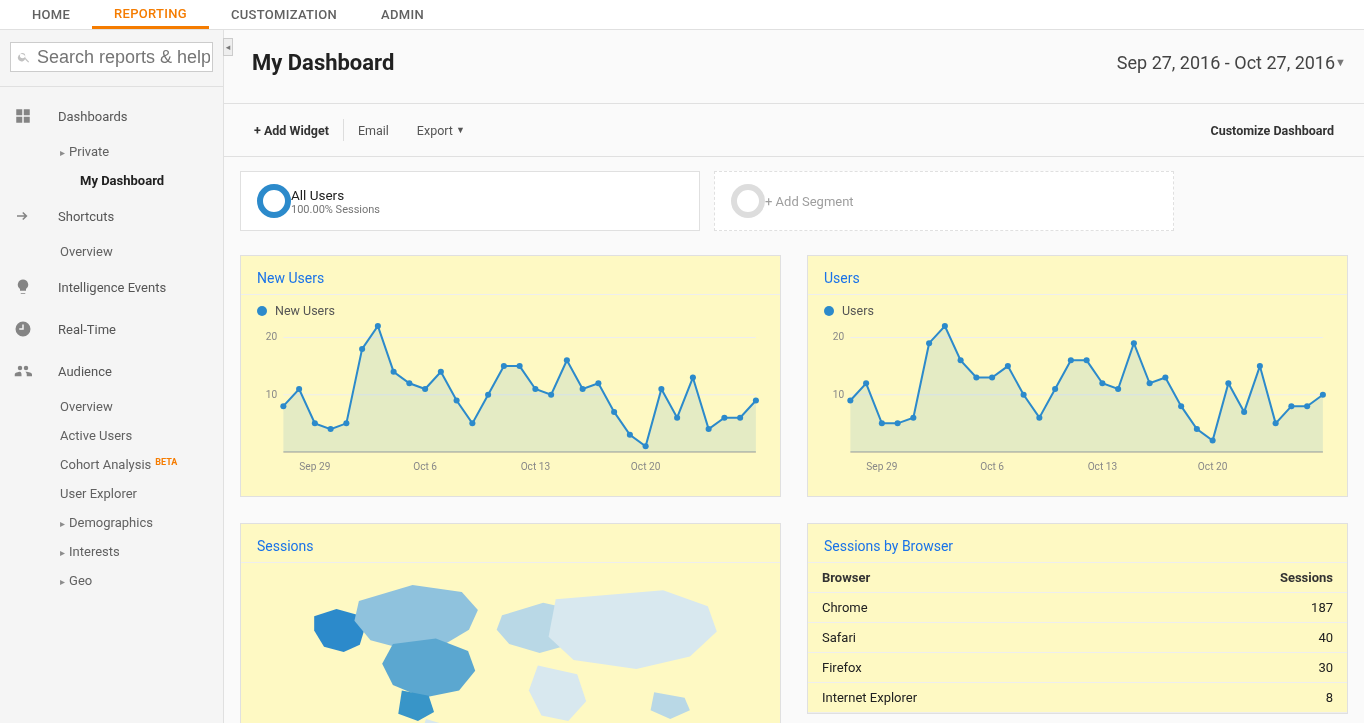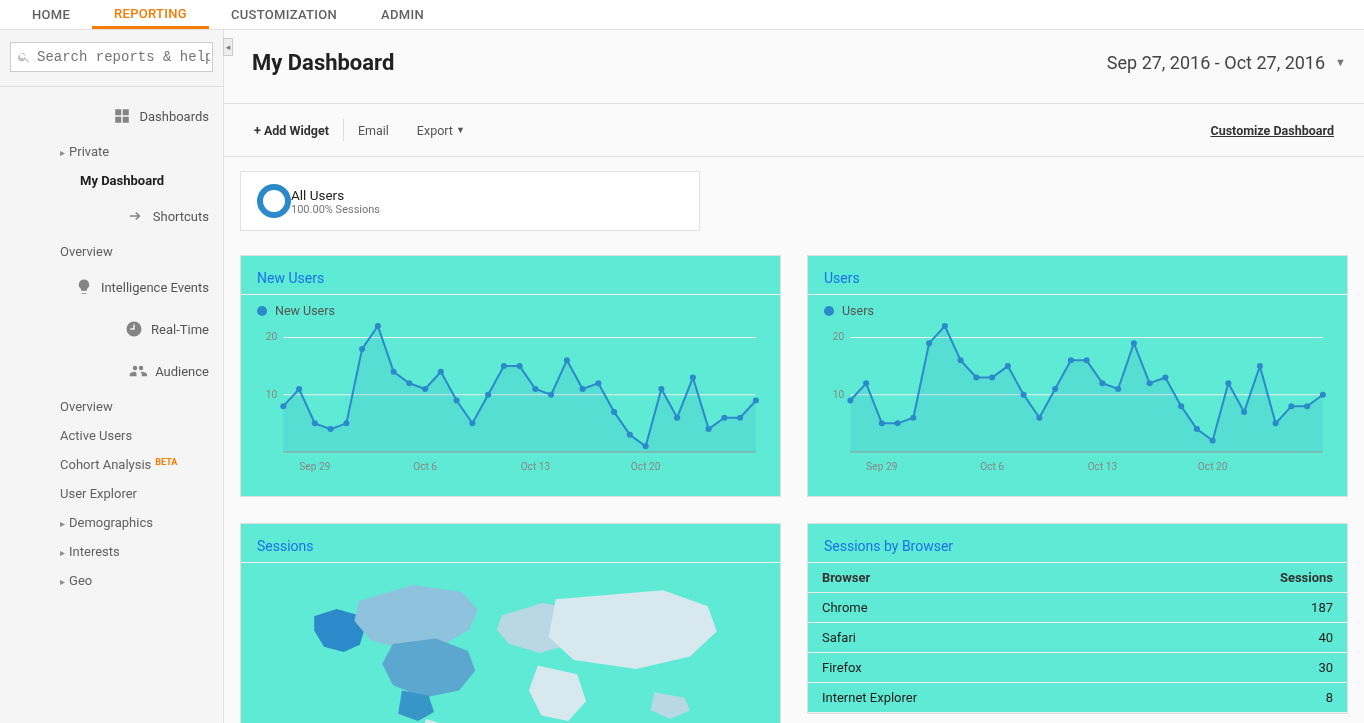--- a/index.html
+++ b/index.html
@@ -18,49 +18,49 @@
   
   .topnav{height:30px;border-bottom:1px solid var(--border);background:#fff;display:flex;align-items:stretch;padding-left:10px;}
   .topnav .tab{padding:0 22px;display:flex;align-items:center;font-weight:500;color:#616161;letter-spacing:.3px;cursor:pointer;}
   .topnav .tab.active{color:var(--orange);border-bottom:3px solid var(--orange);}
   
   .work{display:flex;min-height:681px;}
   .sidebar{width:224px;background:var(--bg);border-right:1px solid var(--border);padding-top:12px;}
   .search-wrap{padding:0 10px 14px 10px;border-bottom:1px solid var(--border);}
   .search{position:relative;height:30px;border:1px solid #ccc;background:#fff;}
   .search svg{position:absolute;left:6px;top:7px;opacity:.45;}
-  .search input{border:none;outline:none;width:100%;height:100%;padding-left:26px;font-size:14px;color:#0369a1;background:transparent;font-family:Liberation Mono, monospace;}
+  .search input{border:none;outline:none;width:100%;height:100%;padding-left:26px;font-size:18px;color:#0369a1;background:transparent;}
   .nav{padding-top:8px;}
-  .nav .section{padding:12px 14px 12px 14px;display:flex;align-items:center;gap:8px;color:#555;cursor:pointer;justify-content:flex-end;}
+  .nav .section{padding:12px 14px 12px 14px;display:flex;align-items:center;gap:26px;color:#555;cursor:pointer;}
   .nav .section svg{width:18px;height:18px;opacity:.7;}
   .nav .child{padding:7px 14px 7px 60px;color:#616161;cursor:pointer;font-size:13px;}
   .nav .child.active{font-weight:700;color:#212121;}
   .caret{font-size:10px;margin-right:4px;opacity:.7;}
   .beta{color:#F57C00;font-size:9px;font-weight:700;margin-left:4px;position:relative;top:-4px;}
   
   .main{flex:1;position:relative;}
   .collapse-handle{position:absolute;left:-1px;top:8px;width:10px;height:18px;border:1px solid #ccc;background:#eee;display:flex;align-items:center;justify-content:center;cursor:pointer;}
   .collapse-handle::before{content:"\25C2";font-size:9px;color:#777;}
   .header{display:flex;align-items:center;justify-content:space-between;padding:20px 18px 28px 28px;}
   .page-title{font-size:22px;font-weight:700;}
-  .date-range{font-size:18px;color:#444;display:flex;align-items:center;gap:10px;cursor:pointer;text-align:center;}
+  .date-range{font-size:18px;color:#444;display:flex;align-items:center;gap:0;cursor:pointer;text-align:center;}
   .toolbar{height:54px;border-top:1px solid var(--border);border-bottom:1px solid var(--border);display:flex;align-items:center;padding:0 16px;font-size:12.5px;}
   .toolbar .btn{padding:0 14px;height:100%;display:flex;align-items:center;cursor:pointer;color:#555;}
   .toolbar .divider{width:1px;height:22px;background:#ddd;}
   .toolbar .spacer{flex:1;}
   .segments{display:flex;gap:14px;padding:14px 16px 24px 16px;}
   .segbox{flex:0 0 460px;height:60px;border:1px solid var(--border);background:#fff;display:flex;align-items:center;padding:0 16px;}
   .segbox.dashed{border-style:dashed;color:#9e9e9e;}
   .donut{width:34px;height:34px;border-radius:50%;border:6px solid #2C8ACB;}
   .donut.muted{border-color:#ddd;}
   .seg-title{font-size:13.5px;}
   .seg-sub{font-size:11px;color:#757575;text-align:center;}
   .widgets{padding:0 16px 16px 16px;display:flex;gap:26px;}
   .col{flex:1;min-width:0;}
-  .widget{border:1px solid var(--border);background:#5eead4;margin-bottom:26px;}
+  .widget{border:1px solid var(--border);background:#fef9c3;margin-bottom:26px;}
   .widget-title{color:var(--blue);font-size:14px;padding:14px 16px 8px 16px;border-bottom:1px solid #eee;cursor:pointer;}
   .legend{display:flex;align-items:center;gap:8px;padding:8px 16px 2px 16px;color:#555;font-size:12.5px;}
   .legend .dot{width:10px;height:10px;border-radius:50%;background:var(--seriesBlue);}
   .chart{height:158px;position:relative;margin:0 16px 18px 16px;}
   .table{width:100%;border-collapse:collapse;}
   .table th,.table td{padding:7px 14px;font-size:13px;text-align:left;border-bottom:1px solid #eee;}
   .table th:last-child,.table td:last-child{text-align:right;}
   .table th{font-weight:700;color:#333;}
   .map{height:180px;display:flex;align-items:flex-start;justify-content:center;padding:4px 16px 12px 16px;}
 </style>
@@ -138,30 +138,34 @@
         <span style="font-size:11px;color:#777;">▼</span>
       </div>
     </div>
 
     <div class="toolbar">
       <div class="btn" style="font-weight:700;color:#333;">+ Add Widget</div>
       <div class="divider"></div>
       <div class="btn">Email</div>
       <div class="btn"><span>Export</span>&nbsp;<span style="font-size:9px;">▼</span></div>
       <div class="spacer"></div>
-      <div class="btn" style="font-weight:700;color:#333;text-decoration:underline;">Customize Dashboard</div>
+      <div class="btn" style="font-weight:700;color:#333;">Customize Dashboard</div>
     </div>
 
     <div class="segments">
       <div class="segbox">
         <div class="donut"></div>
         <div>
           <div class="seg-title">All Users</div>
           <div class="seg-sub">100.00% Sessions</div>
         </div>
+      </div>
+      <div class="segbox dashed">
+        <div class="donut muted"></div>
+        <div>+ Add Segment</div>
       </div>
     </div>
 
     <div class="widgets">
       <div class="col">
         <div class="widget">
           <div class="widget-title">New Users</div>
           <div class="legend">
               <span class="dot"></span>
               <span>New Users</span>

